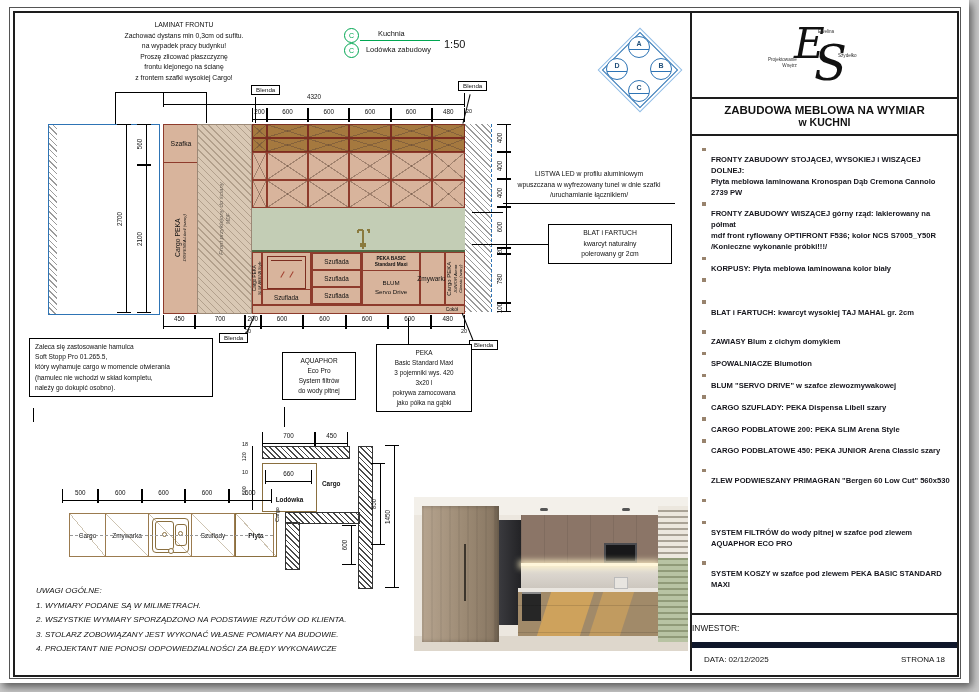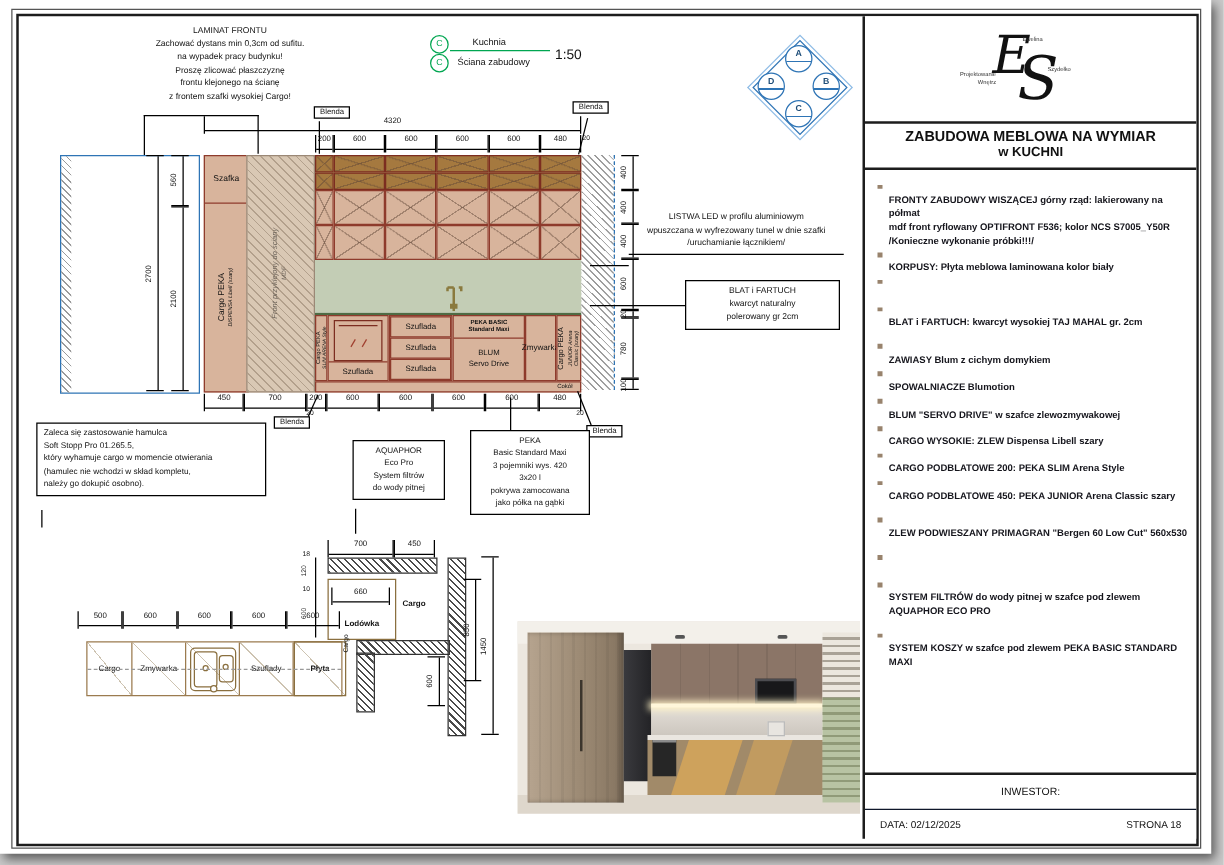--- a/index.html
+++ b/index.html
@@ -49,22 +49,22 @@
   
   .tblock{position:absolute;left:690px;top:13px;width:265px;height:658px;border-left:2px solid #1d1d1d;display:flex;flex-direction:column;background:#fff;}
   .tb-logo{height:84px;border-bottom:2px solid #1d1d1d;position:relative;}
   .tb-title{border-bottom:2px solid #1d1d1d;text-align:center;padding:5px 0 6px;}
   .tb-title .t1{font-weight:bold;font-size:11.5px;}
   .tb-title .t2{font-weight:bold;font-size:10.5px;}
   .tb-specs{flex:1;padding:8px 4px 4px 9px;overflow:hidden;}
   .spec{position:relative;padding-left:10px;font-size:7.6px;font-weight:bold;line-height:10.9px;white-space:pre-line;color:#15151c;}
   .spec[data-gap="1"]{margin-top:8px;}
   .spec .bullet{position:absolute;left:1px;top:3.5px;width:3.6px;height:3.6px;background:var(--bullet,#98836d);}
-  .tb-inwestor{border-top:2px solid #1d1d1d;height:29px;text-align:center;font-size:8.4px;padding-top:8px;box-sizing:border-box;}
-  .tb-foot{border-top:1px solid #0f172a;height:23px;display:flex;justify-content:space-between;align-items:center;padding:0 12px;font-size:8px;}
+  .tb-inwestor{border-top:2px solid #1d1d1d;height:29px;font-size:8.4px;padding-top:8px;box-sizing:border-box;}
+  .tb-foot{border-top:6px solid #0f172a;height:23px;display:flex;justify-content:space-between;align-items:center;padding:0 12px;font-size:8px;}
   .mono-e{position:absolute;font-family:"DejaVu Serif",serif;font-style:italic;font-size:42px;line-height:1;}
   .mono-s{position:absolute;font-family:"DejaVu Serif",serif;font-style:italic;font-size:48px;line-height:1;}
   .mono-tiny{position:absolute;font-size:4.6px;color:#333;line-height:1.2;white-space:pre-line;}
   
   .plan-rect{position:absolute;border:1px solid #9b7b4f;background:#fff;display:flex;}
   .plan-cell{position:relative;flex:0 0 auto;border-right:1px solid #9b7b4f;
     background-image:linear-gradient(to top right,transparent calc(50% - .4px),rgba(130,105,60,.4) calc(50% - .4px) calc(50% + .4px),transparent calc(50% + .4px));}
   .plan-cell:last-child{border-right:none;}
   .plan-cell .lbl{position:absolute;inset:0;display:flex;align-items:center;justify-content:center;font-size:6.4px;}
   .centerline{position:absolute;left:0;right:0;top:50%;border-top:1px dashed #999;}
@@ -94,21 +94,21 @@
   <div class="ld" style="left:206px;top:92px;width:1px;height:31px;"></div>
 
   <div class="lg-circle" style="left:344px;top:28px;">
         <span>C</span>
       </div>
   <div class="lg-circle" style="left:344px;top:43px;">
         <span>C</span>
       </div>
   <div class="abs" style="left:378px;top:29px;font-size:7.4px;">Kuchnia</div>
   <div class="abs" style="left:360px;top:40px;width:80px;height:1px;background:var(--green,#00a651);"></div>
-  <div class="abs" style="left:366px;top:45px;font-size:7.4px;">Ściana zabudowy</div>
+  <div class="abs" style="left:366px;top:45px;font-size:7.4px;">Lodówka zabudowy</div>
   <div class="abs" style="left:444px;top:38px;font-size:11px;">1:50</div>
 
   <div class="abs" style="left:597px;top:27px;width:86px;height:86px;">
     <div class="diamond-sq" style="left:13px;top:13px;width:58px;height:58px;border-color:#8fbce6;"></div>
     <div class="diamond-sq" style="left:16px;top:16px;width:52px;height:52px;"></div>
     <div class="dm-circle" style="left:31px;top:9px;">
           <span>A</span>
         </div>
     <div class="dm-circle" style="left:53px;top:31px;">
           <span>B</span>
@@ -469,20 +469,25 @@
             <div class="lbl">Szuflady</div>
           </div>
       <div class="plan-cell" style="width:40px;border:1px solid #8a6f3f;margin:-1px 0;">
             <div class="lbl" style="font-weight:bold;">Płyta</div>
           </div>
       <div class="centerline"></div>
     </div>
     <div class="abs" style="left:212px;top:36px;font-size:5.4px;transform:rotate(-90deg);transform-origin:left top;">Cargo</div>
   </div>
 
+  <div class="uwagi" style="left:36px;top:584px;width:340px;">UWAGI OGÓLNE:
+1. WYMIARY PODANE SĄ W MILIMETRACH.
+2. WSZYSTKIE WYMIARY SPORZĄDZONO NA PODSTAWIE RZUTÓW OD KLIENTA.
+3. STOLARZ ZOBOWIĄZANY JEST WYKONAĆ WŁASNE POMIARY NA BUDOWIE.
+4. PROJEKTANT NIE PONOSI ODPOWIEDZIALNOŚCI ZA BŁĘDY WYKONAWCZE</div>
 
   <div class="render" style="left:414px;top:497px;width:274px;height:154px;">
     <div class="r" style="left:0;top:0;right:0;height:12%;background:#f3f0ea;"></div>
     <div class="r" style="left:0;bottom:0;right:0;height:10%;background:#ded7cc;"></div>
     <div class="r" style="left:3%;top:6%;width:28%;height:88%;background:linear-gradient(90deg,#b6a48f,#9c8a74 55%,#857460);box-shadow:inset -3px 0 4px rgba(0,0,0,.25);background-blend-mode:multiply;">
       <div style="position:absolute;inset:0;background:repeating-linear-gradient(90deg,rgba(0,0,0,.05) 0 2px,transparent 2px 9px);"></div>
       <div style="position:absolute;left:54%;top:28%;width:2px;height:42%;background:#3c352c;"></div>
     </div>
     <div class="r" style="left:31%;top:15%;width:8%;height:68%;background:linear-gradient(90deg,#3a3a3e,#232326);"></div>
     <div class="r" style="left:39%;top:12%;width:50%;height:31%;background:#8b7567;">
@@ -515,20 +520,24 @@
       <div class="mono-tiny" style="left:146px;top:40px;">Szydełko</div>
       <div class="mono-tiny" style="left:76px;top:44px;text-align:right;">Projektowanie
 Wnętrz</div>
     </div>
     <div class="tb-title">
       <div class="t1">ZABUDOWA MEBLOWA NA WYMIAR</div>
       <div class="t2">w KUCHNI</div>
     </div>
     <div class="tb-specs">
 
+        <div class="spec" data-gap="0">
+          <span class="bullet"></span><span>FRONTY ZABUDOWY STOJĄCEJ, WYSOKIEJ i WISZĄCEJ DOLNEJ:
+Płyta meblowa laminowana Kronospan Dąb Cremona Cannolo 2739 PW</span>
+        </div>
 
         <div class="spec" data-gap="0">
           <span class="bullet"></span><span>FRONTY ZABUDOWY WISZĄCEJ górny rząd: lakierowany na półmat
 mdf front ryflowany OPTIFRONT F536; kolor NCS S7005_Y50R
 /Konieczne wykonanie próbki!!!/</span>
         </div>
 
         <div class="spec" data-gap="0">
           <span class="bullet"></span><span>KORPUSY: Płyta meblowa laminowana kolor biały</span>
         </div>
@@ -548,21 +557,21 @@
         <div class="spec" data-gap="0">
           <span class="bullet"></span><span>SPOWALNIACZE Blumotion</span>
         </div>
 
 
         <div class="spec" data-gap="0">
           <span class="bullet"></span><span>BLUM "SERVO DRIVE" w szafce zlewozmywakowej</span>
         </div>
 
         <div class="spec" data-gap="0">
-          <span class="bullet"></span><span>CARGO WYSOKIE: ZLEW Dispensa Libell szary</span>
+          <span class="bullet"></span><span>CARGO SZUFLADY: PEKA Dispensa Libell szary</span>
         </div>
 
         <div class="spec" data-gap="0">
           <span class="bullet"></span><span>CARGO PODBLATOWE 200: PEKA SLIM Arena Style</span>
         </div>
 
         <div class="spec" data-gap="0">
           <span class="bullet"></span><span>CARGO PODBLATOWE 450: PEKA JUNIOR Arena Classic szary</span>
         </div>
 

